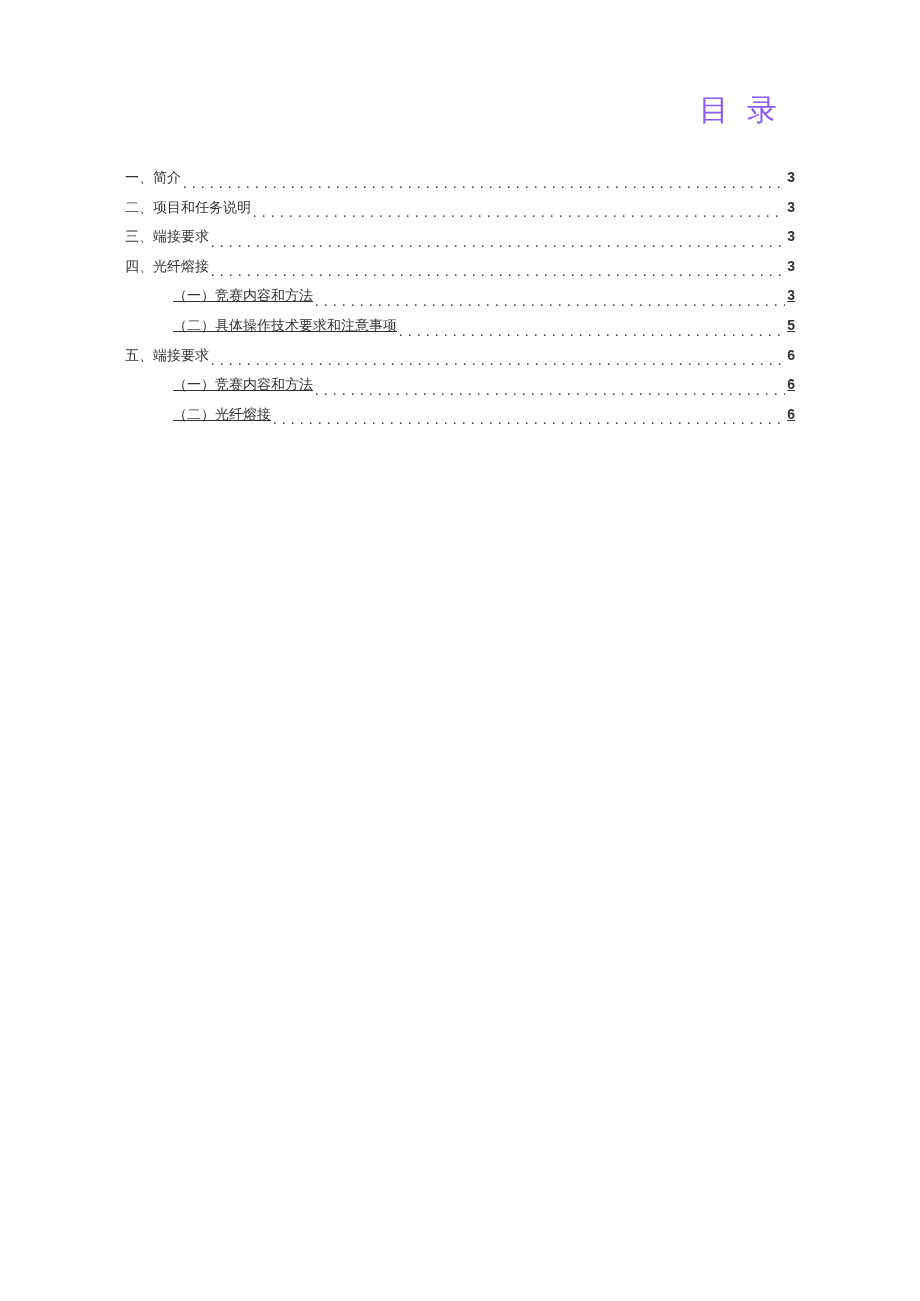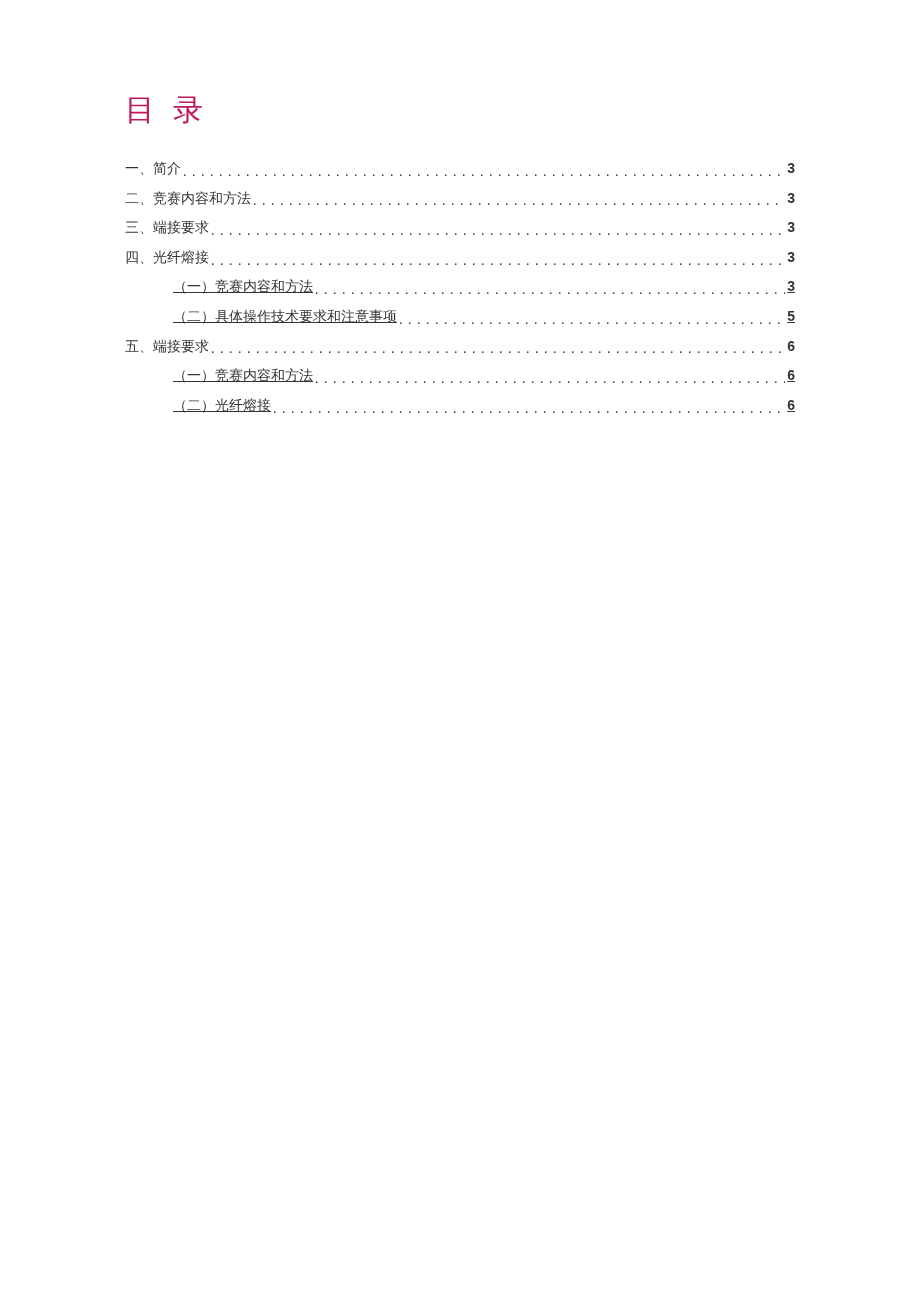--- a/index.html
+++ b/index.html
@@ -11,30 +11,30 @@
       background: #ffffff;
       font-family: "SimSun", "宋体", serif;
       width: 920px;
       height: 1301px;
       position: relative;
     }
     .page {
       padding: 90px 125px 0 125px;
     }
     .title {
-      text-align: left;
+      text-align: right;
       font-size: 30px;
       font-weight: normal;
       letter-spacing: 18px;
-      margin-bottom: 28px;
-      color: #be185d;
+      margin-bottom: 37px;
+      color: #8b5cf6;
     }
     .toc-line {
       display: flex;
-      align-items: center;
+      align-items: flex-end;
       font-size: 14px;
       color: #333;
       margin-bottom: 10px;
       line-height: 1.4;
     }
     .toc-line.indent {
       padding-left: 48px;
       text-decoration: underline;
     }
     .toc-label {
@@ -68,21 +68,21 @@
 
 <div class="page">
   <h1 class="title">目录</h1>
   <div id="toc-container">
       <div class="toc-line">
         <span class="toc-label">一、简介</span>
         <span class="toc-dots"></span>
         <span class="toc-page">3</span>
       </div>
       <div class="toc-line">
-        <span class="toc-label">二、竞赛内容和方法</span>
+        <span class="toc-label">二、项目和任务说明</span>
         <span class="toc-dots"></span>
         <span class="toc-page">3</span>
       </div>
       <div class="toc-line">
         <span class="toc-label">三、端接要求</span>
         <span class="toc-dots"></span>
         <span class="toc-page">3</span>
       </div>
       <div class="toc-line">
         <span class="toc-label">四、光纤熔接</span>

